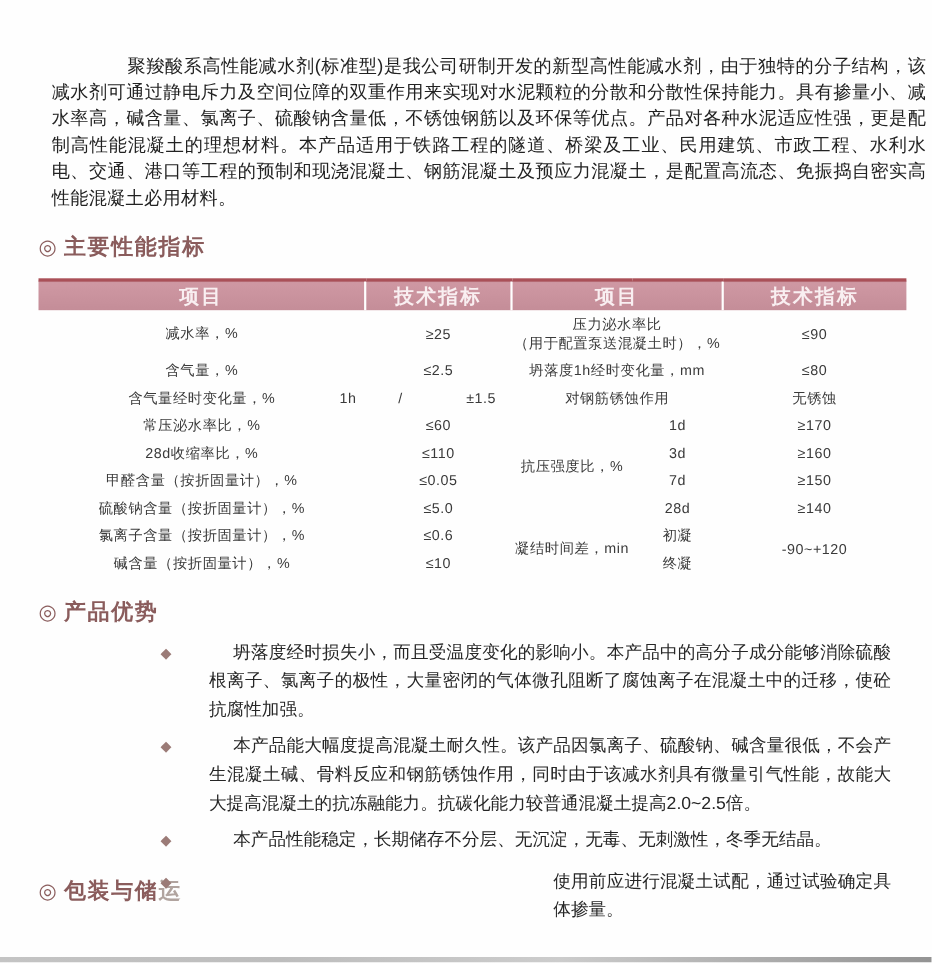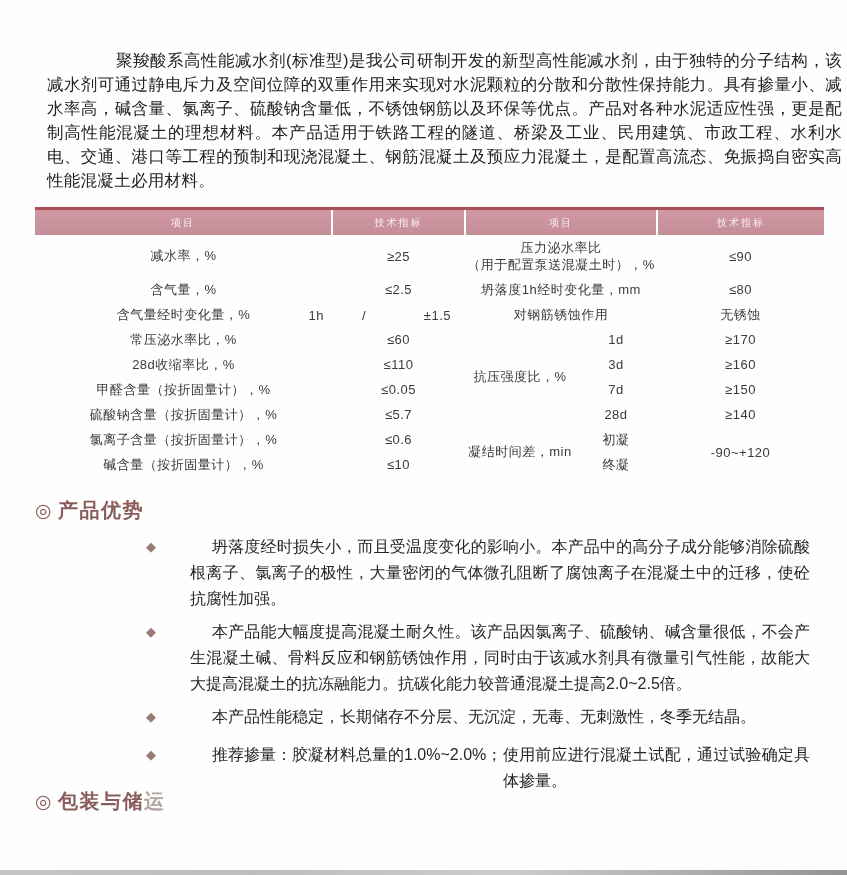--- a/index.html
+++ b/index.html
@@ -22,21 +22,21 @@
   h2.sec .marker{font-weight:normal;font-size:19px;margin-right:5px;color:#8a5c5c;}
   .faded{color:#b1a49f;}
 
   
   table.perf{
     margin-top:15px;width:789px;border-collapse:collapse;table-layout:fixed;
   }
   table.perf th{
     height:23px;background:linear-gradient(#cf98a3,#c48d98);
     border-top:3px solid #aa5058;color:#f9eff1;
-    font-size:10px;font-weight:normal;letter-spacing:2px;text-align:center;
+    font-size:18px;font-weight:bold;letter-spacing:2px;text-align:center;
   }
   table.perf th + th{border-left:2px solid #ffffff;}
   table.perf td{
     height:25px;text-align:center;vertical-align:middle;
     font-size:13px;color:#3a3a3a;padding:0;letter-spacing:.5px;
   }
   tr.row-tall td{height:42px;}
   td.rel{position:relative;}
   .cell-sub-right{position:absolute;right:8px;top:50%;transform:translateY(-50%);margin-left:31px;}
   .cell-slash{position:absolute;left:30px;top:50%;transform:translateY(-50%);}
@@ -62,20 +62,23 @@
     background:linear-gradient(to right,#c4c4c4,#bdbdbd 30%,#cccccc 60%,#939393);
   }
 </style>
 </head>
 <body>
 
 <div class="content">
 
   <p class="intro">聚羧酸系高性能减水剂(标准型)是我公司研制开发的新型高性能减水剂，由于独特的分子结构，该减水剂可通过静电斥力及空间位障的双重作用来实现对水泥颗粒的分散和分散性保持能力。具有掺量小、减水率高，碱含量、氯离子、硫酸钠含量低，不锈蚀钢筋以及环保等优点。产品对各种水泥适应性强，更是配制高性能混凝土的理想材料。本产品适用于铁路工程的隧道、桥梁及工业、民用建筑、市政工程、水利水电、交通、港口等工程的预制和现浇混凝土、钢筋混凝土及预应力混凝土，是配置高流态、免振捣自密实高性能混凝土必用材料。</p>
 
+  <h2 class="sec">
+    <span class="marker">◎</span><span>主要性能指标</span>
+  </h2>
 
   <table class="perf">
     <colgroup>
       <col style="width:297px">
         <col style="width:133px">
         <col style="width:110px">
         <col style="width:82px">
         <col style="width:167px">
     </colgroup>
     <thead>
@@ -128,21 +131,21 @@
         <td>≥160</td>
       </tr>
       <tr>
         <td>甲醛含量（按折固量计），%</td>
         <td>≤0.05</td>
         <td>7d</td>
         <td>≥150</td>
       </tr>
       <tr>
         <td>硫酸钠含量（按折固量计），%</td>
-        <td>≤5.7</td>
+        <td>≤5.0</td>
         <td>28d</td>
         <td>≥140</td>
       </tr>
       <tr>
         <td>氯离子含量（按折固量计），%</td>
         <td>≤0.6</td>
         <td rowspan="2">凝结时间差，min</td>
         <td>初凝</td>
         <td rowspan="2">-90~+120</td>
       </tr>
@@ -169,21 +172,20 @@
     </div>
     <div class="bullet">
       <span class="diamond">◆</span>
       <span>本产品性能稳定，长期储存不分层、无沉淀，无毒、无刺激性，冬季无结晶。</span>
     </div>
   </div>
 
 
   <div class="bullet usage-line">
     <span class="diamond">◆</span>
-    <span>推荐掺量：胶凝材料总量的1.0%~2.0%；</span>
     <span class="part2">使用前应进行混凝土试配，通过试验确定具体掺量。</span>
   </div>
 
   <h2 class="sec">
     <span class="marker">◎</span><span>包装与储</span><span class="faded">运</span>
   </h2>
 
 </div>
 
 <div class="scan-edge-bottom"></div>

